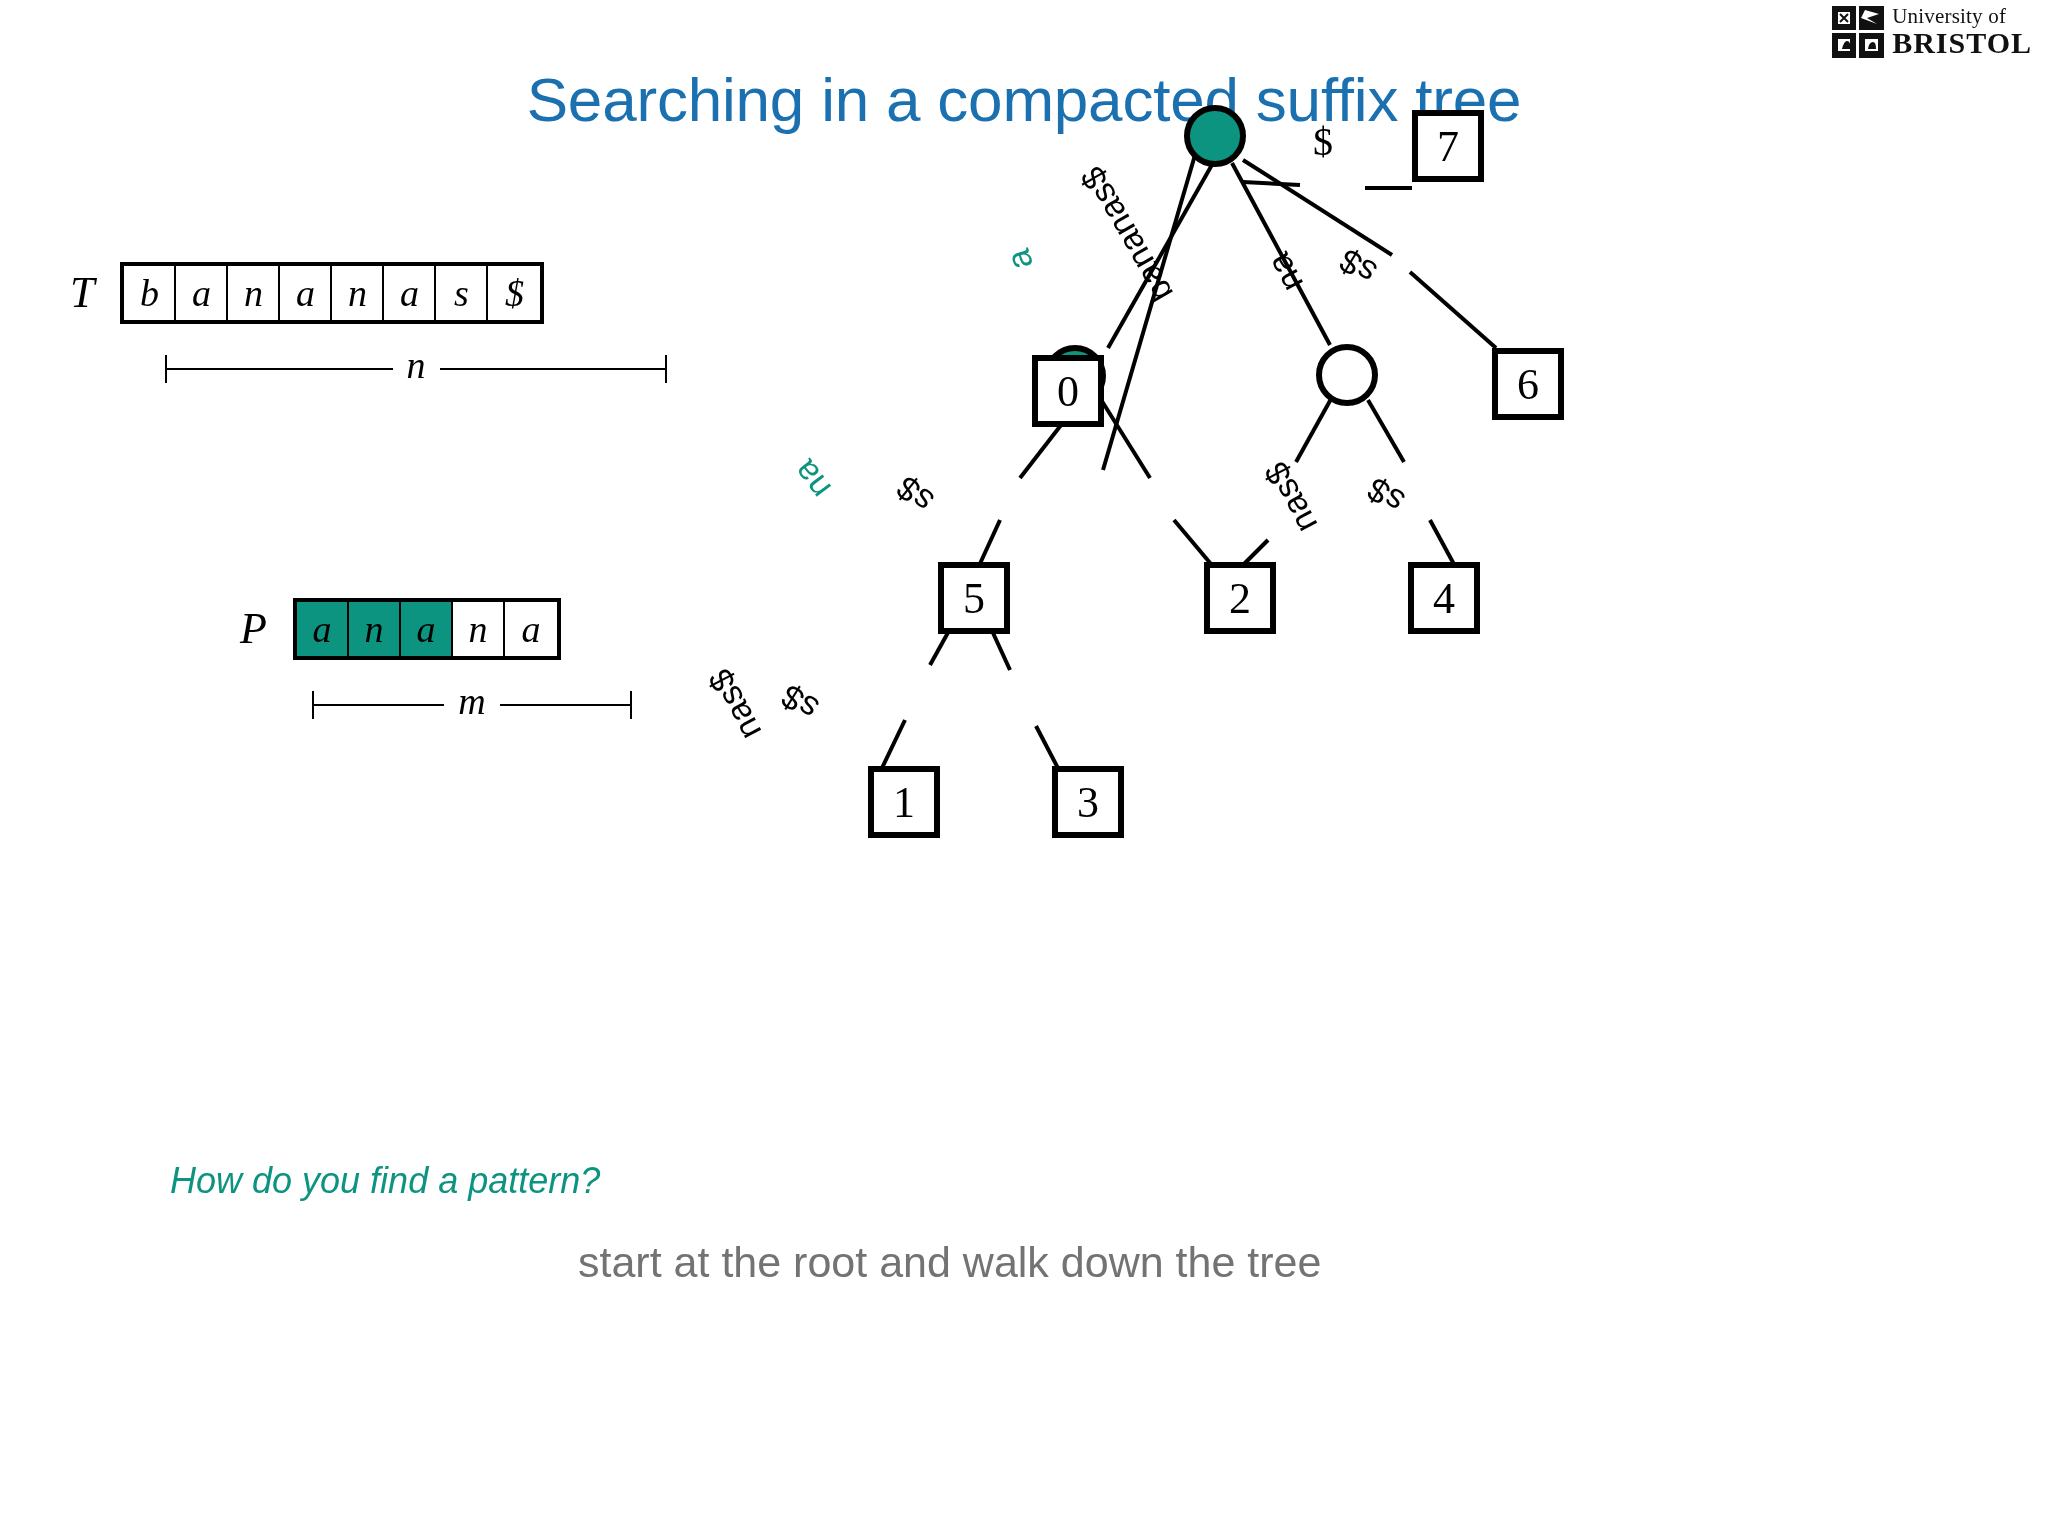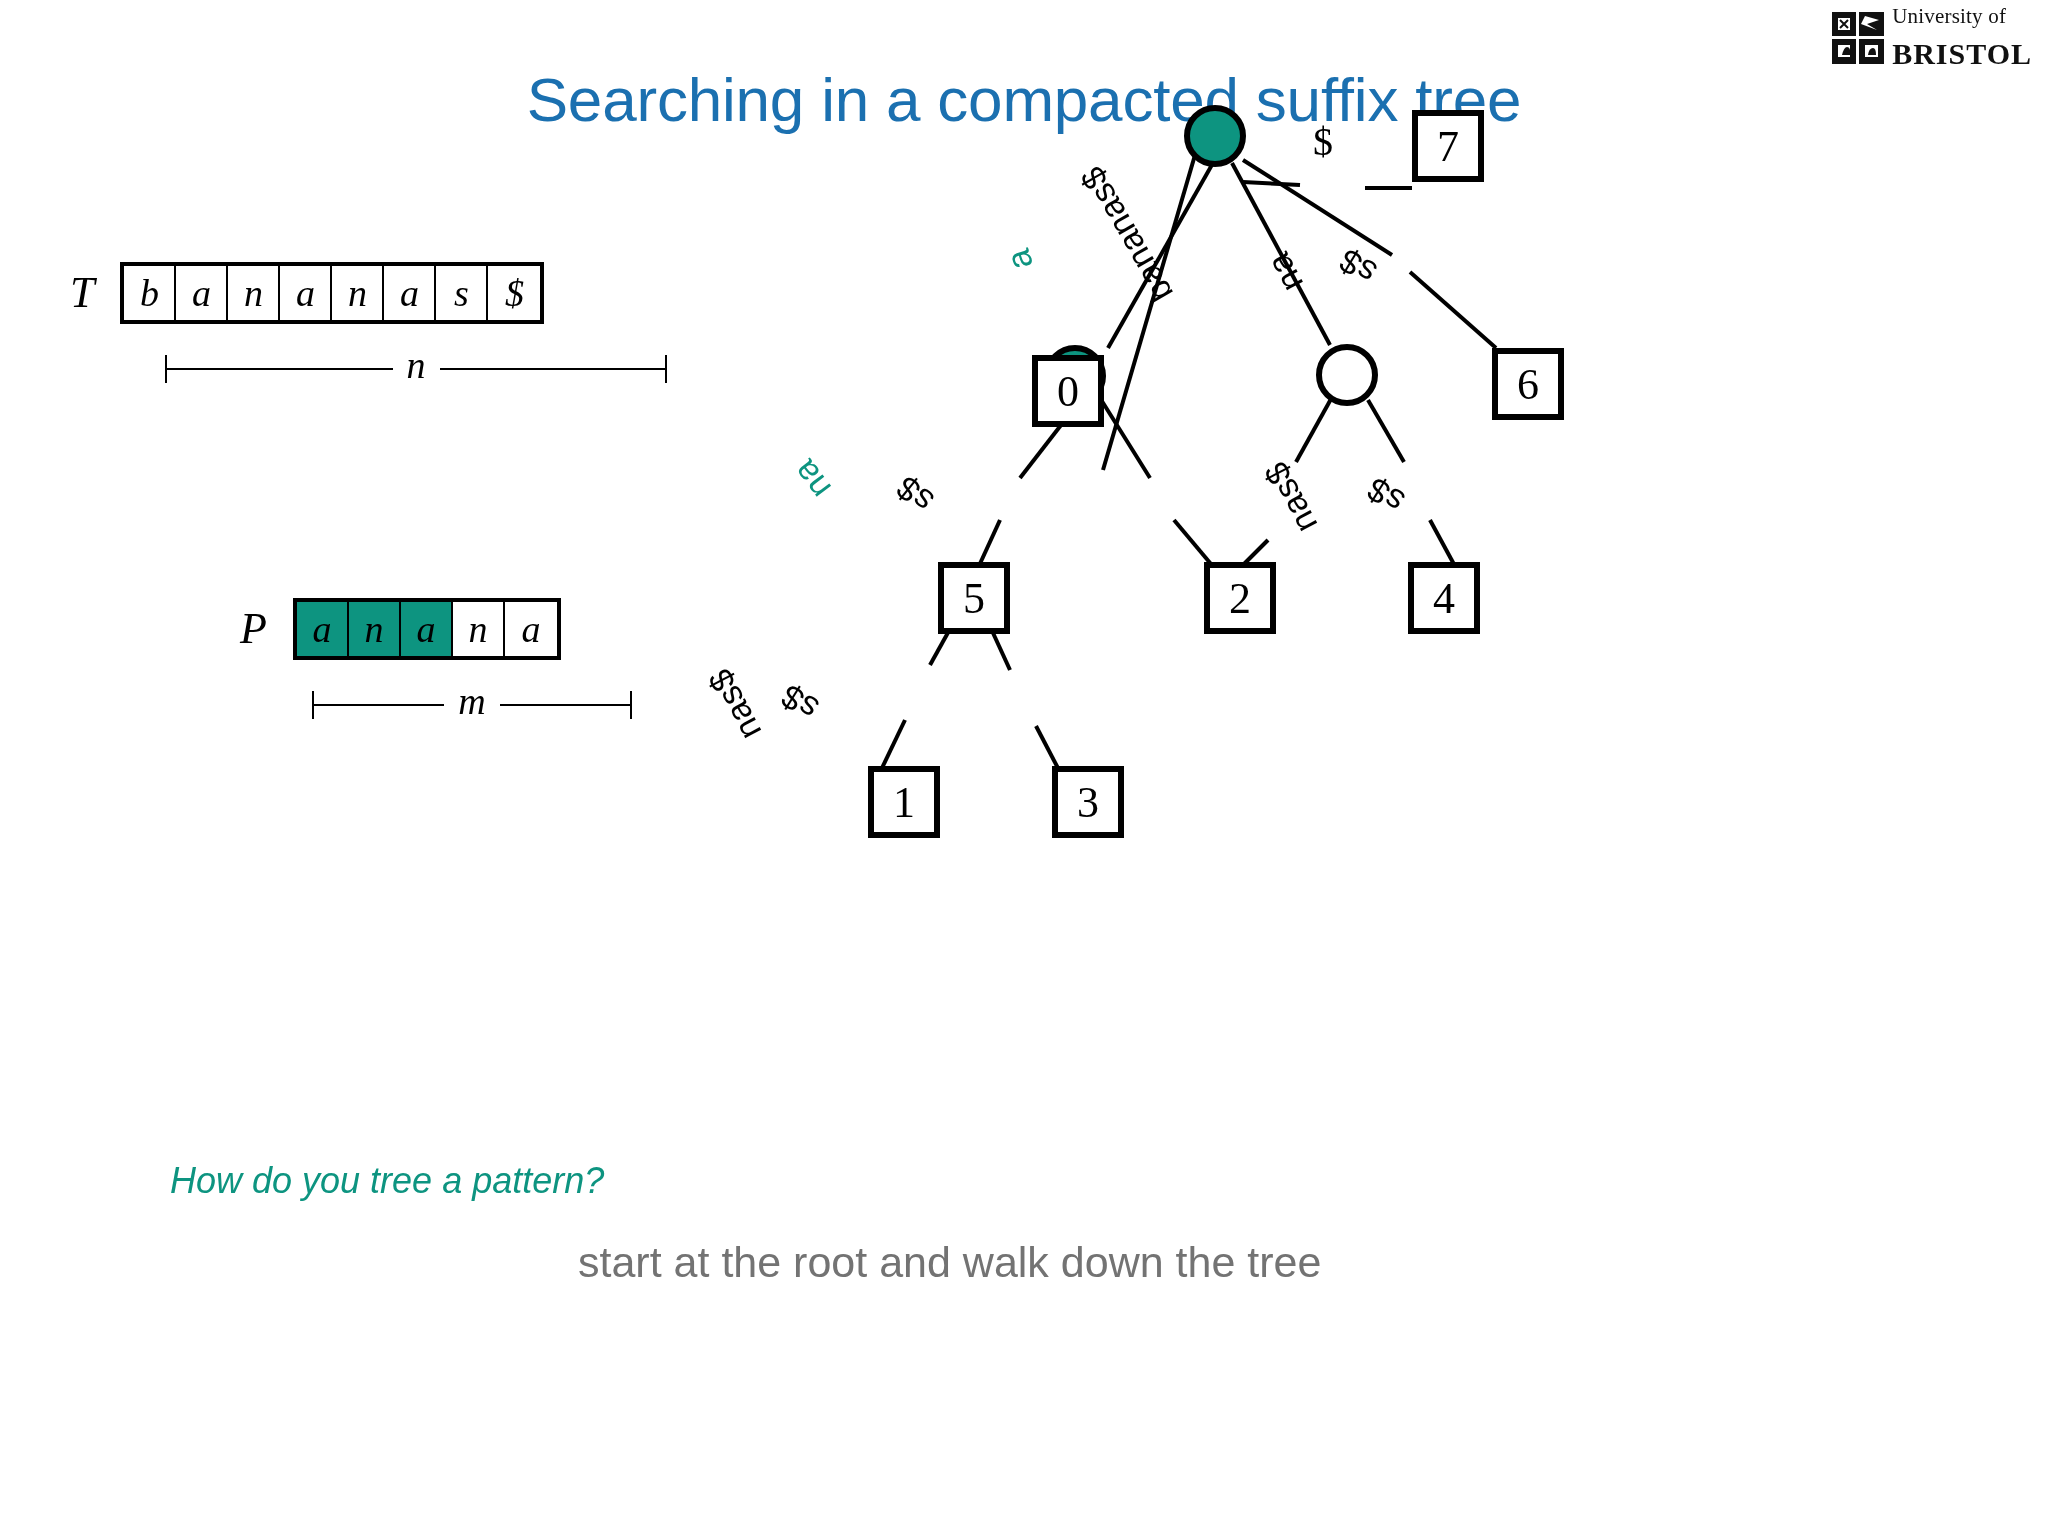--- a/index.html
+++ b/index.html
@@ -11,21 +11,21 @@
     position:relative;
   }
   .slide{position:absolute;inset:0;}
 
   
   .logo{position:absolute;right:16px;top:6px;display:flex;align-items:center;gap:8px;}
   .logo .crest{width:52px;height:52px;position:relative;}
   .logo .crest svg{display:block;}
   .logo .words{display:flex;flex-direction:column;line-height:1;}
   .logo .w1{font-family:"Liberation Serif",serif;font-size:21px;color:#111;letter-spacing:.2px;}
-  .logo .w2{font-family:"Liberation Serif",serif;font-size:30px;color:#111;font-weight:700;letter-spacing:1px;margin-top:12px;}
+  .logo .w2{font-family:"Liberation Serif",serif;font-size:30px;color:#111;font-weight:700;letter-spacing:1px;margin-top:1px;}
 
   
   .title{
     position:absolute;left:0;right:0;top:64px;
     text-align:center;
     font-family:"Liberation Sans",sans-serif;
     font-size:62px;
     color:#1b70b0;
     letter-spacing:-0.2px;
   }
@@ -246,16 +246,16 @@
 
     <div class="elabel" style="left:698px;top:685px;transform:rotate(-118deg);">nas$</div>
 
     <div class="elabel" style="left:782px;top:683px;transform:rotate(-148deg);">s$</div>
 
     <div class="elabel" style="left:1254px;top:478px;transform:rotate(-118deg);">nas$</div>
 
     <div class="elabel" style="left:1368px;top:476px;transform:rotate(-148deg);">s$</div>
   </div>
 
-  <div class="qtext">How do you tree a pattern?</div>
+  <div class="qtext">How do you find a pattern?</div>
   <div class="atext">start at the root and walk down the tree</div>
 
 </div>
 
 </body></html>

